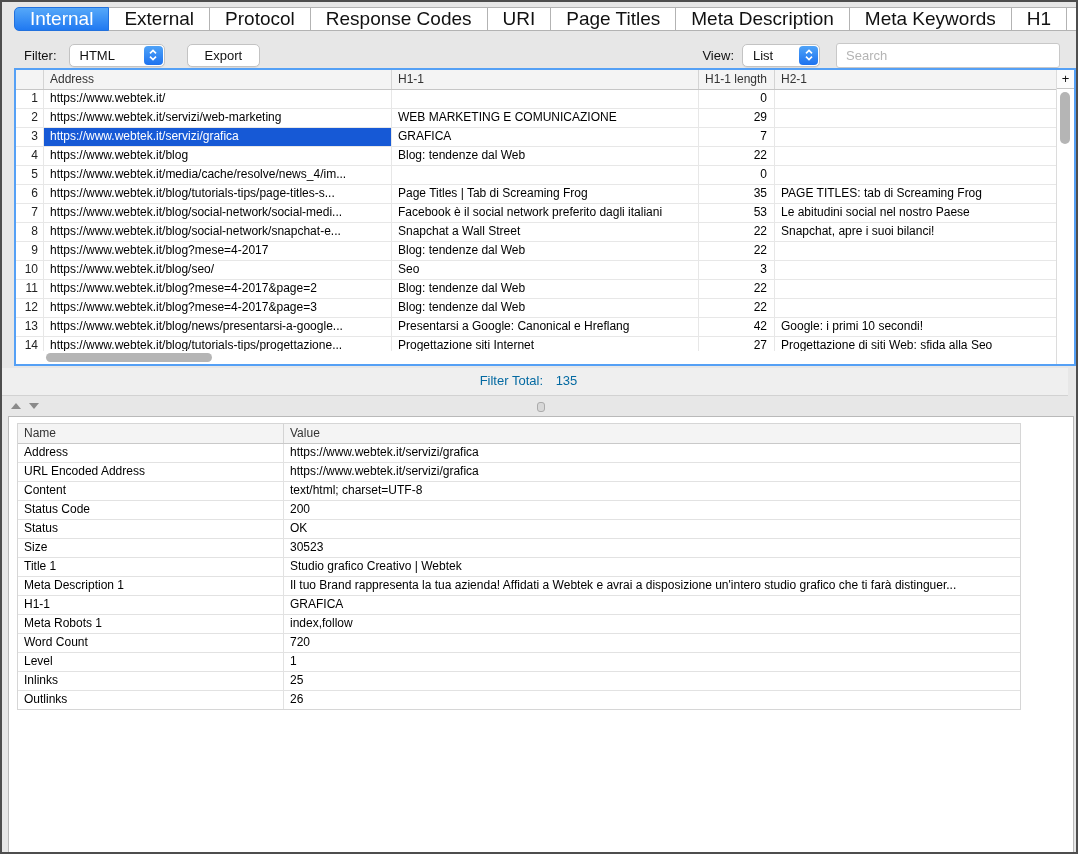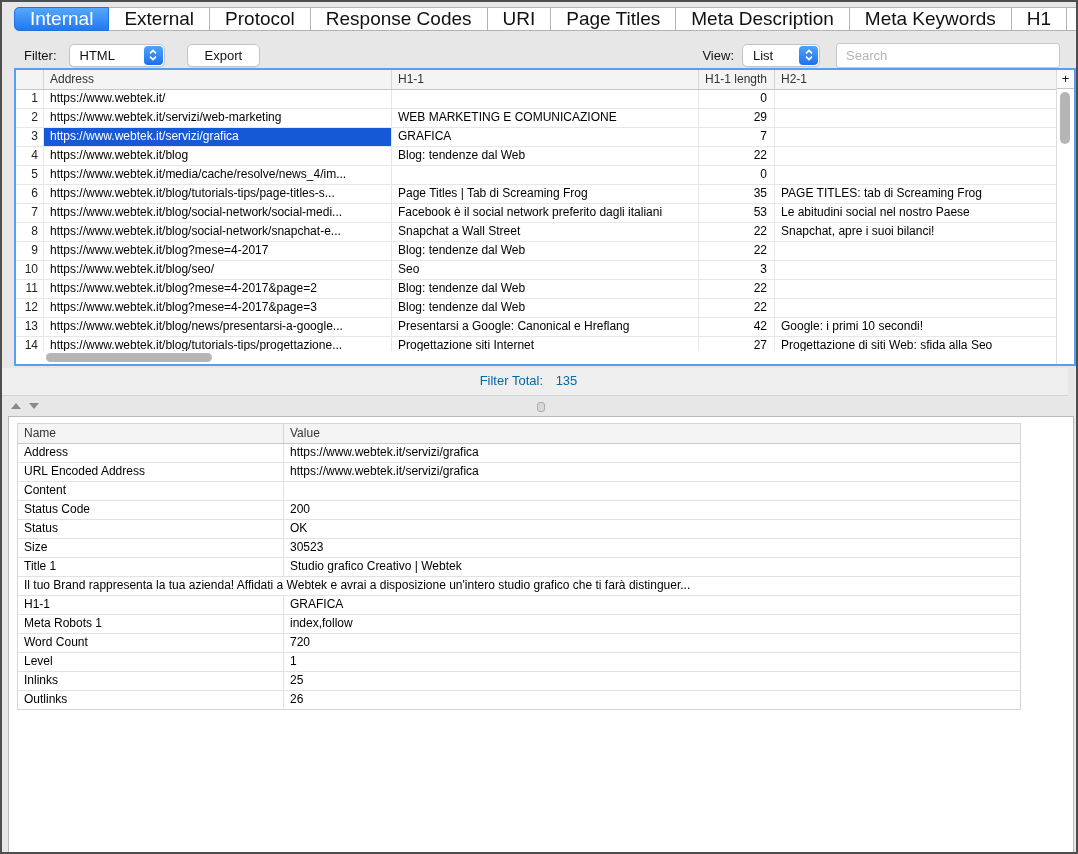--- a/index.html
+++ b/index.html
@@ -273,38 +273,40 @@
           <div class="dt-row">
     <div class="d-name">Address</div>
     <div class="d-value">https://www.webtek.it/servizi/grafica</div>
   </div>
           <div class="dt-row">
     <div class="d-name">URL Encoded Address</div>
     <div class="d-value">https://www.webtek.it/servizi/grafica</div>
   </div>
           <div class="dt-row">
     <div class="d-name">Content</div>
+    <div class="d-value">text/html; charset=UTF-8</div>
   </div>
           <div class="dt-row">
     <div class="d-name">Status Code</div>
     <div class="d-value">200</div>
   </div>
           <div class="dt-row">
     <div class="d-name">Status</div>
     <div class="d-value">OK</div>
   </div>
           <div class="dt-row">
     <div class="d-name">Size</div>
     <div class="d-value">30523</div>
   </div>
           <div class="dt-row">
     <div class="d-name">Title 1</div>
     <div class="d-value">Studio grafico Creativo | Webtek</div>
   </div>
           <div class="dt-row">
+    <div class="d-name">Meta Description 1</div>
     <div class="d-value">Il tuo Brand rappresenta la tua azienda! Affidati a Webtek e avrai a disposizione un'intero studio grafico che ti farà distinguer...</div>
   </div>
           <div class="dt-row">
     <div class="d-name">H1-1</div>
     <div class="d-value">GRAFICA</div>
   </div>
           <div class="dt-row">
     <div class="d-name">Meta Robots 1</div>
     <div class="d-value">index,follow</div>
   </div>

